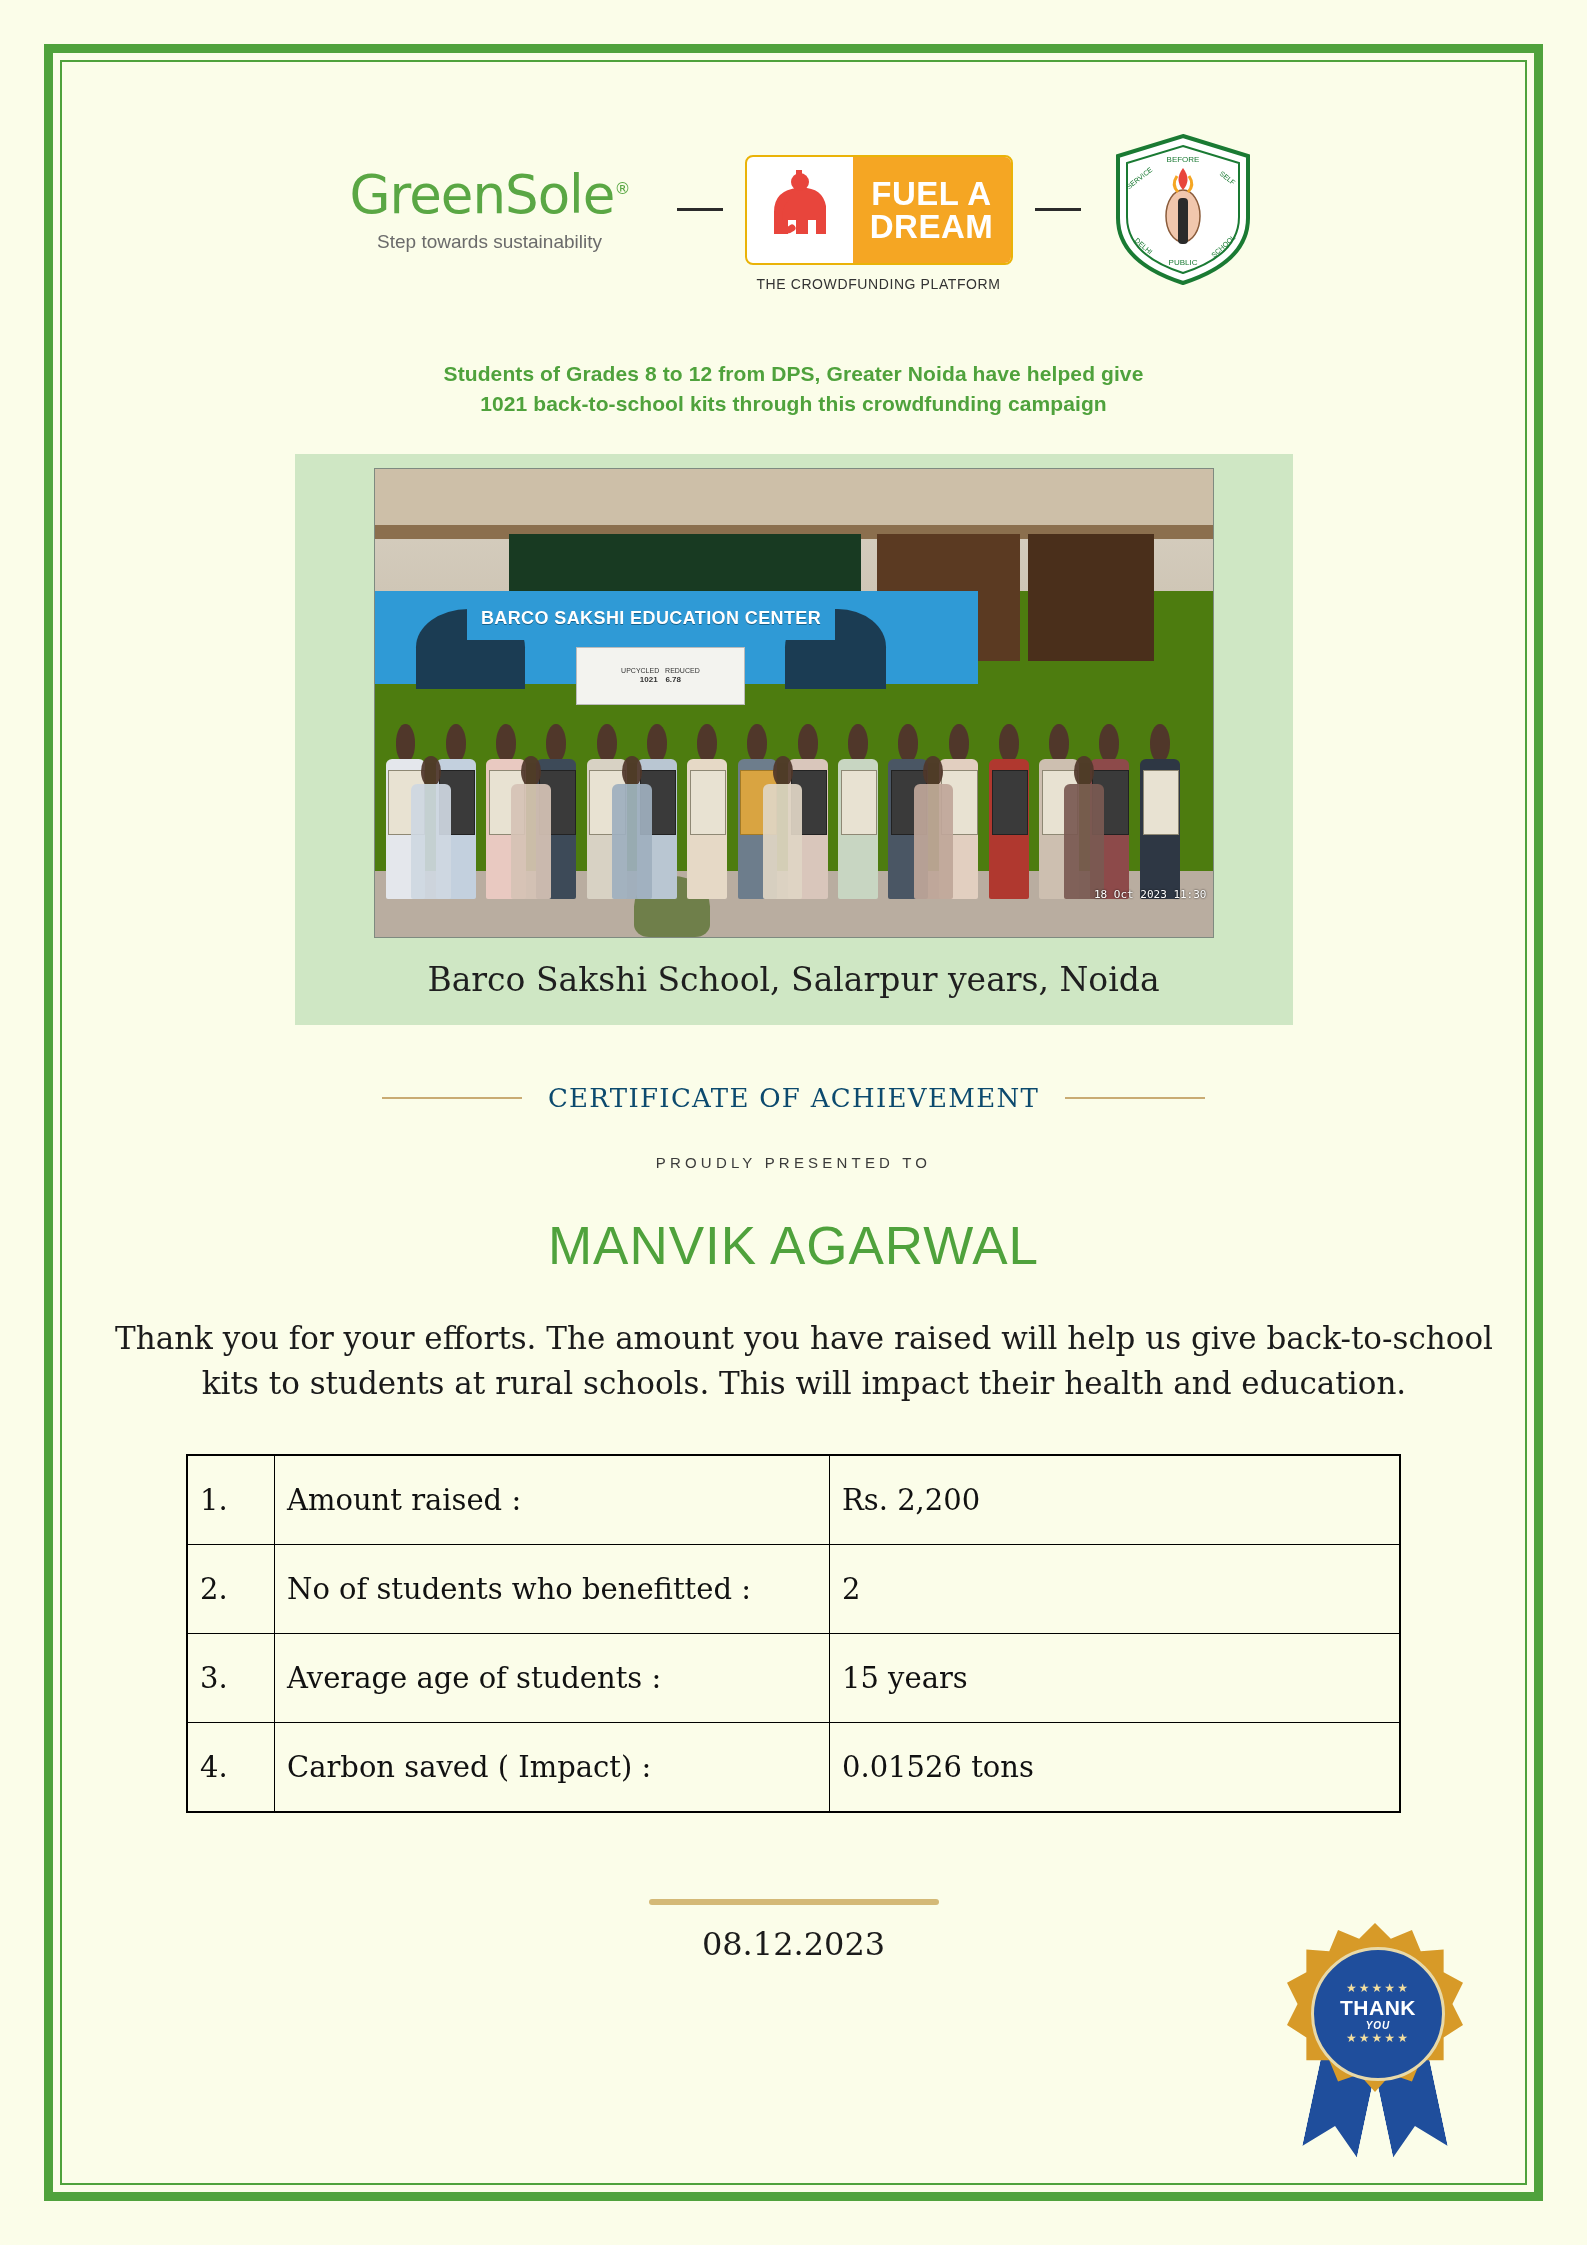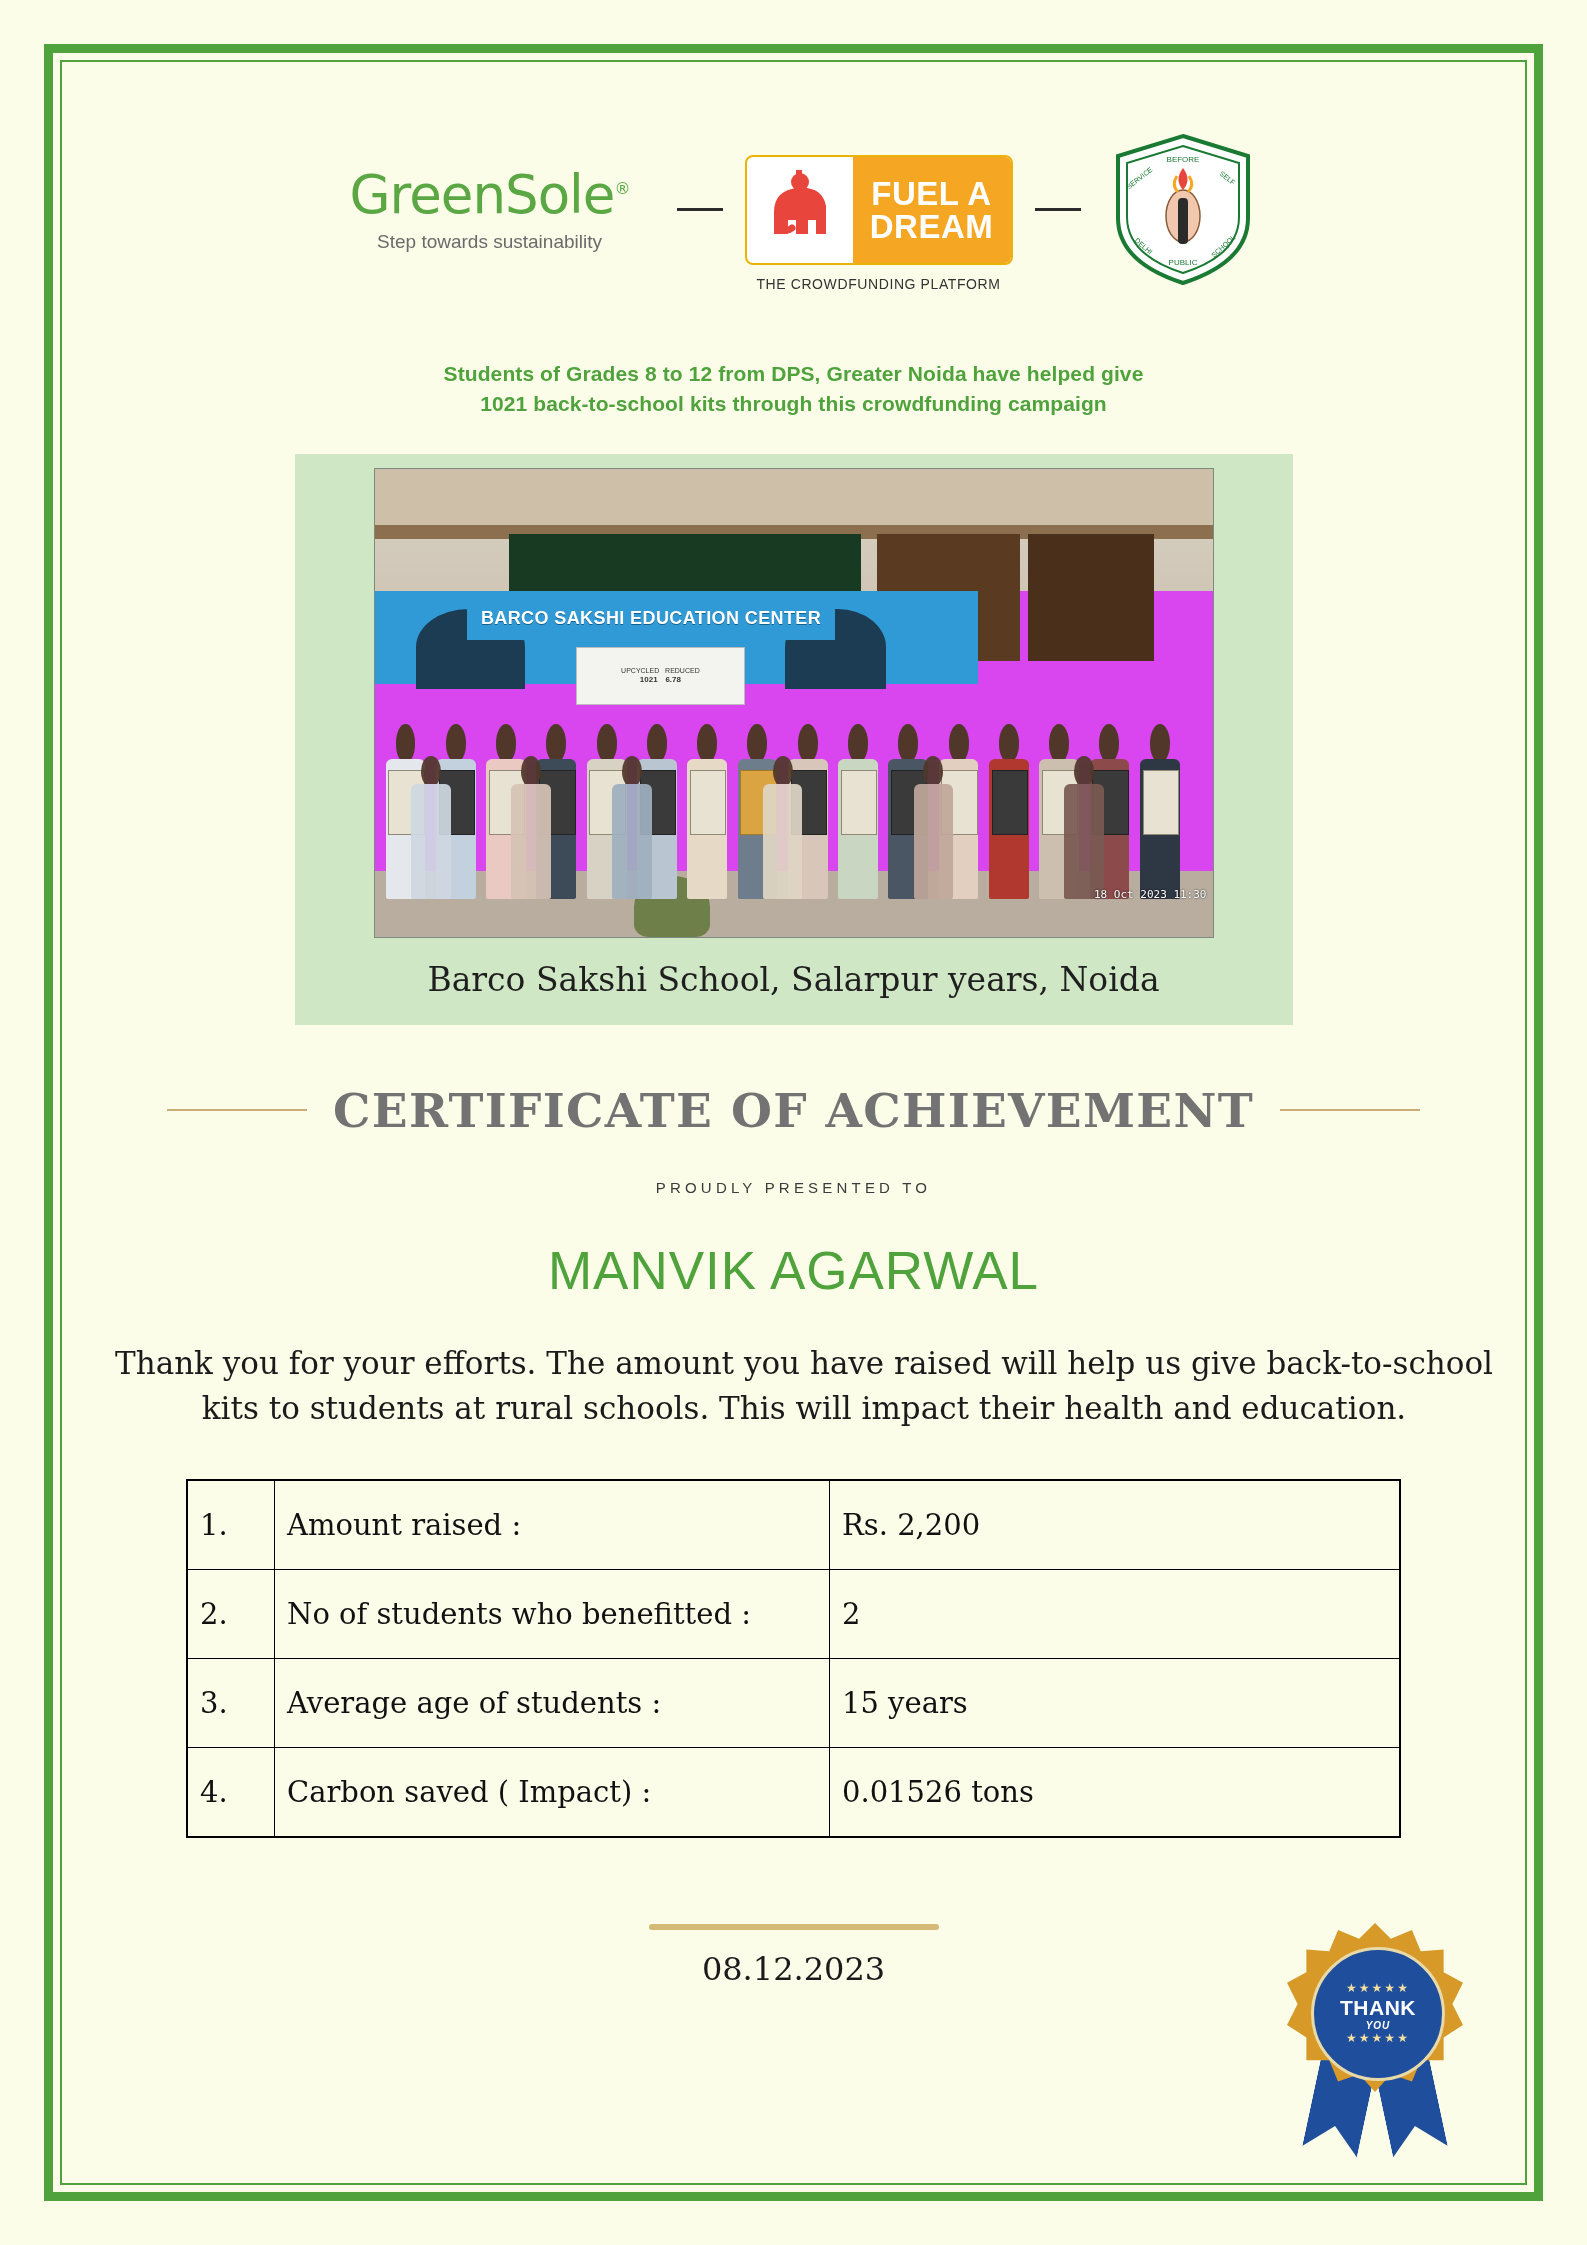--- a/index.html
+++ b/index.html
@@ -158,21 +158,21 @@
     background: #cfe7c4;
     padding: 14px 0 0 0;
     box-sizing: border-box;
   }
   .photo-frame {
     width: 840px;
     height: 470px;
     margin: 0 auto;
     position: relative;
     overflow: hidden;
-    background: #d946ef;
+    background: #4d7c0f;
     border: 1px solid #7e8a80;
     box-sizing: border-box;
   }
   .ph-sky {
     position: absolute; left:0; top:0; width:100%; height:26%;
     background: linear-gradient(#d9d2c4, #cfc6b6);
   }
   .ph-wallband {
     position:absolute; left:0; top:0; width:100%; height:13%;
     background:#cdbfa8;
@@ -266,24 +266,24 @@
     gap: 26px;
     margin-top: 58px;
   }
   .cert-rule {
     height: 2px;
     width: 140px;
     background: #c9ab73;
   }
   .cert-title {
     font-family: "DejaVu Serif", serif;
-    font-size: 47px;
+    font-size: 26px;
     letter-spacing: 1.3px;
-    color: #737373;
-    font-weight: 700;
+    color: #0c4a6e;
+    font-weight: 400;
   }
   .presented {
     margin-top: 41px;
     font-size: 15px;
     letter-spacing: 4.2px;
     color: #3b3b3b;
     font-family: "Liberation Sans", sans-serif;
   }
   .recipient {
     margin-top: 44px;

